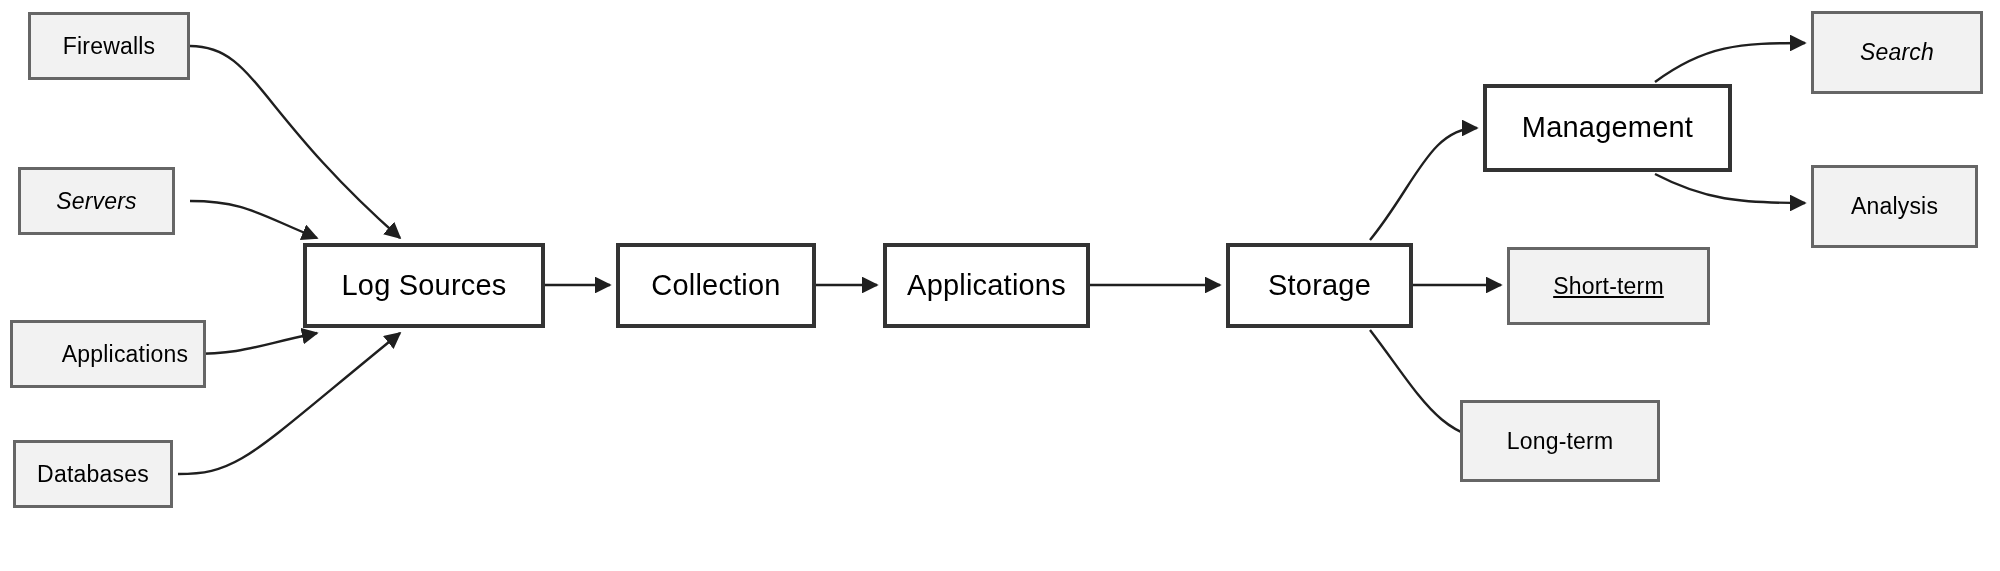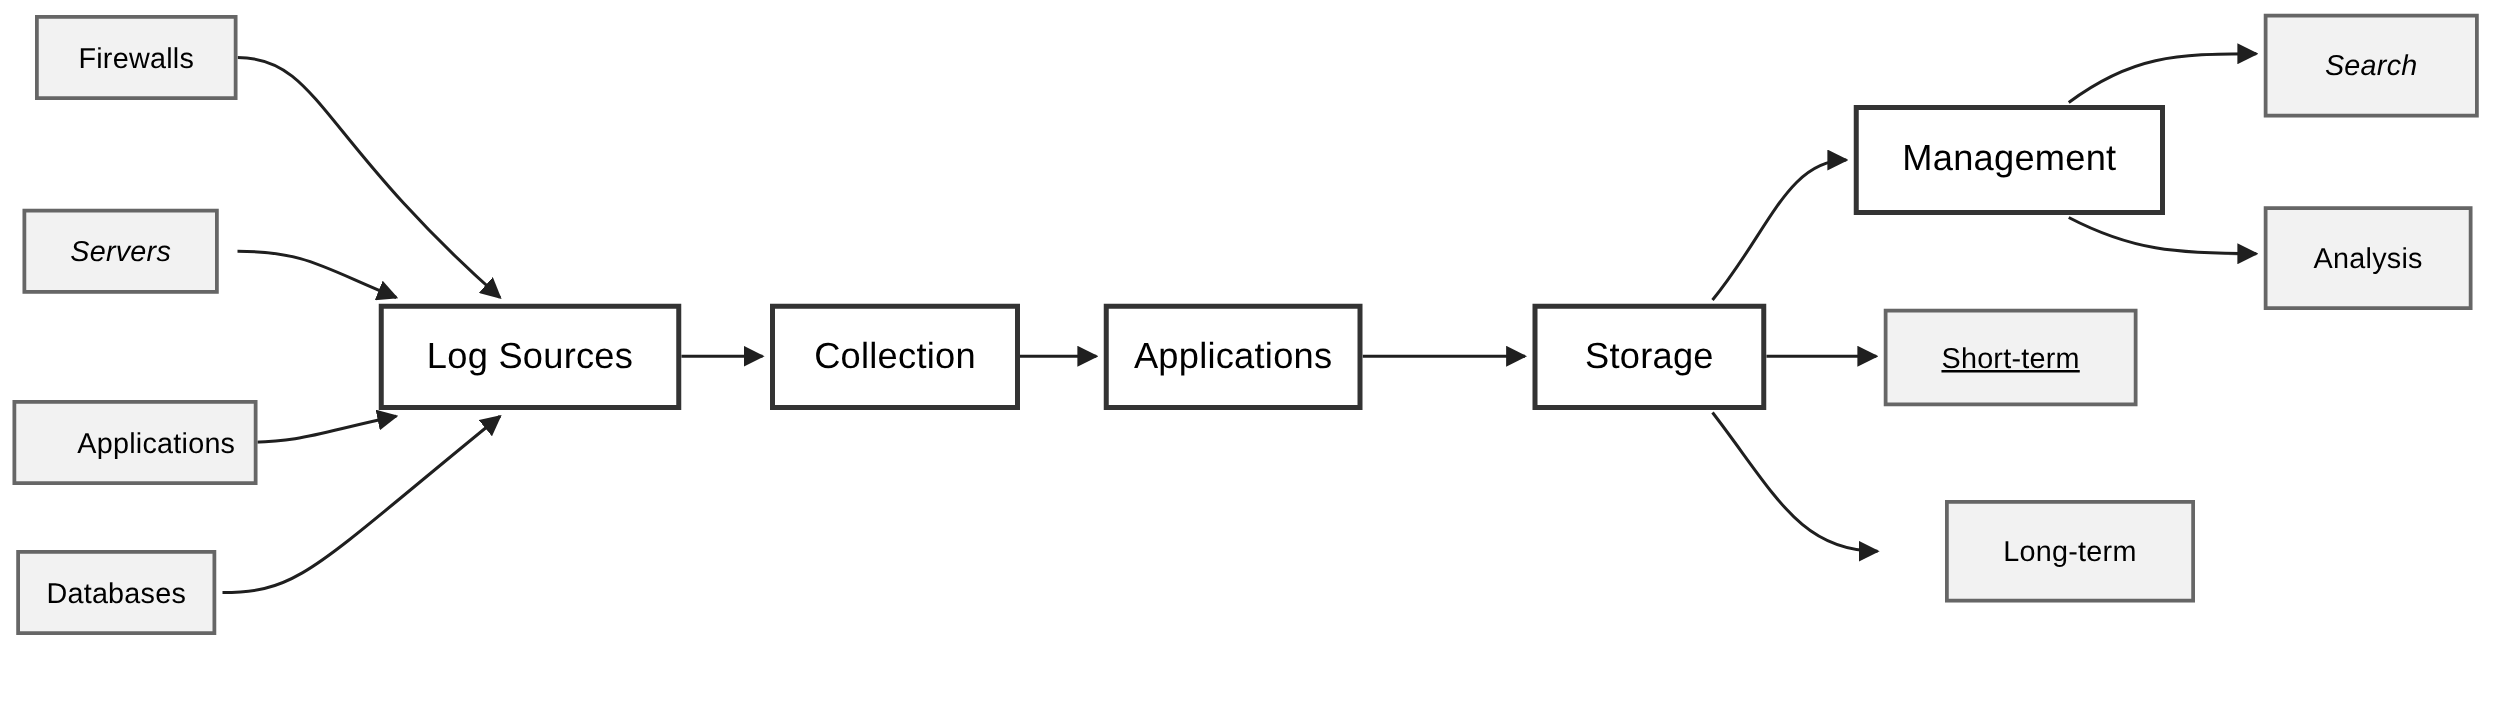--- a/index.html
+++ b/index.html
@@ -69,18 +69,18 @@
       </div>
       <div class="node secondary" style="left: 1811px; top: 11px; width: 172px; height: 83px; font-style: italic;">
         <span class="lbl">Search</span>
       </div>
       <div class="node secondary" style="left: 1811px; top: 165px; width: 167px; height: 83px;">
         <span class="lbl">Analysis</span>
       </div>
       <div class="node secondary" style="left: 1507px; top: 247px; width: 203px; height: 78px; text-decoration: underline;">
         <span class="lbl">Short-term</span>
       </div>
-      <div class="node secondary" style="left: 1556px; top: 400px; width: 200px; height: 82px;">
+      <div class="node secondary" style="left: 1460px; top: 400px; width: 200px; height: 82px;">
         <span class="lbl">Long-term</span>
       </div>
     </div>
 
 </div>
 
 </body></html>

